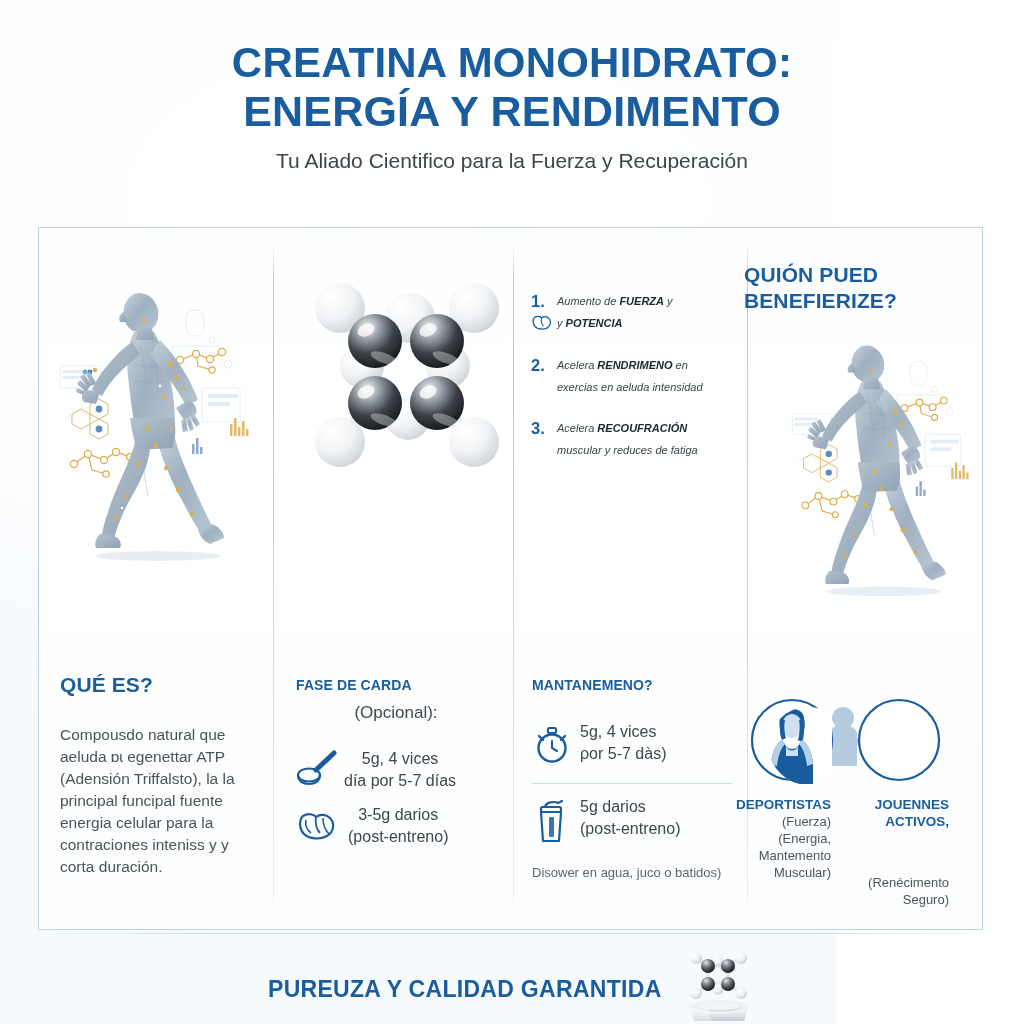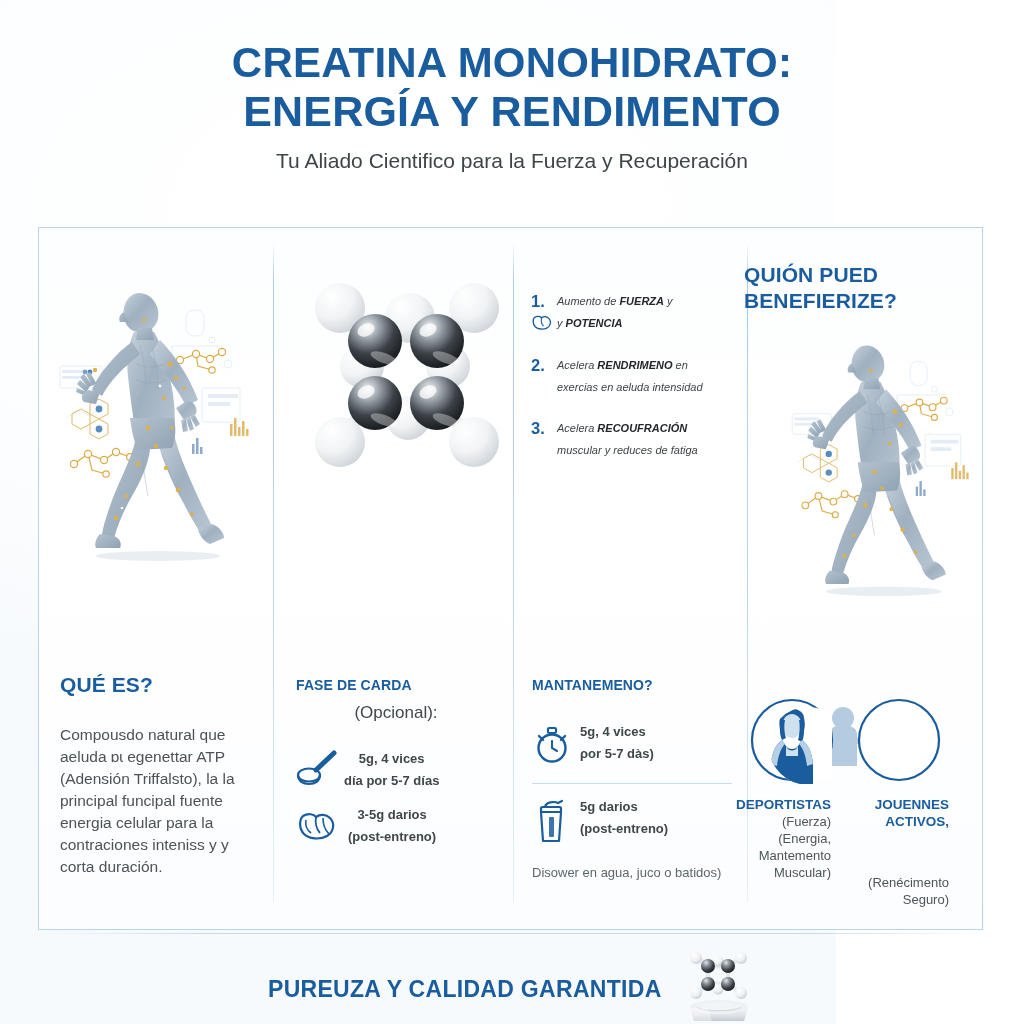--- a/index.html
+++ b/index.html
@@ -134,23 +134,22 @@
     align-items: flex-start;
     margin-bottom: 12px;
   }
   .dose-icon {
     width: 48px;
     flex: none;
     padding-top: 2px;
   }
   .dose-text {
     color: #3f4749;
-    font-size: 13px;
+    font-size: 16px;
     line-height: 22px;
-    font-weight: bold;
   }
   .dose-text.center { text-align: center; }
   .hr-soft {
     height: 1px;
     background: #c9dcec;
     margin: 14px 0 12px 0;
   }
 
   
   .personas {

